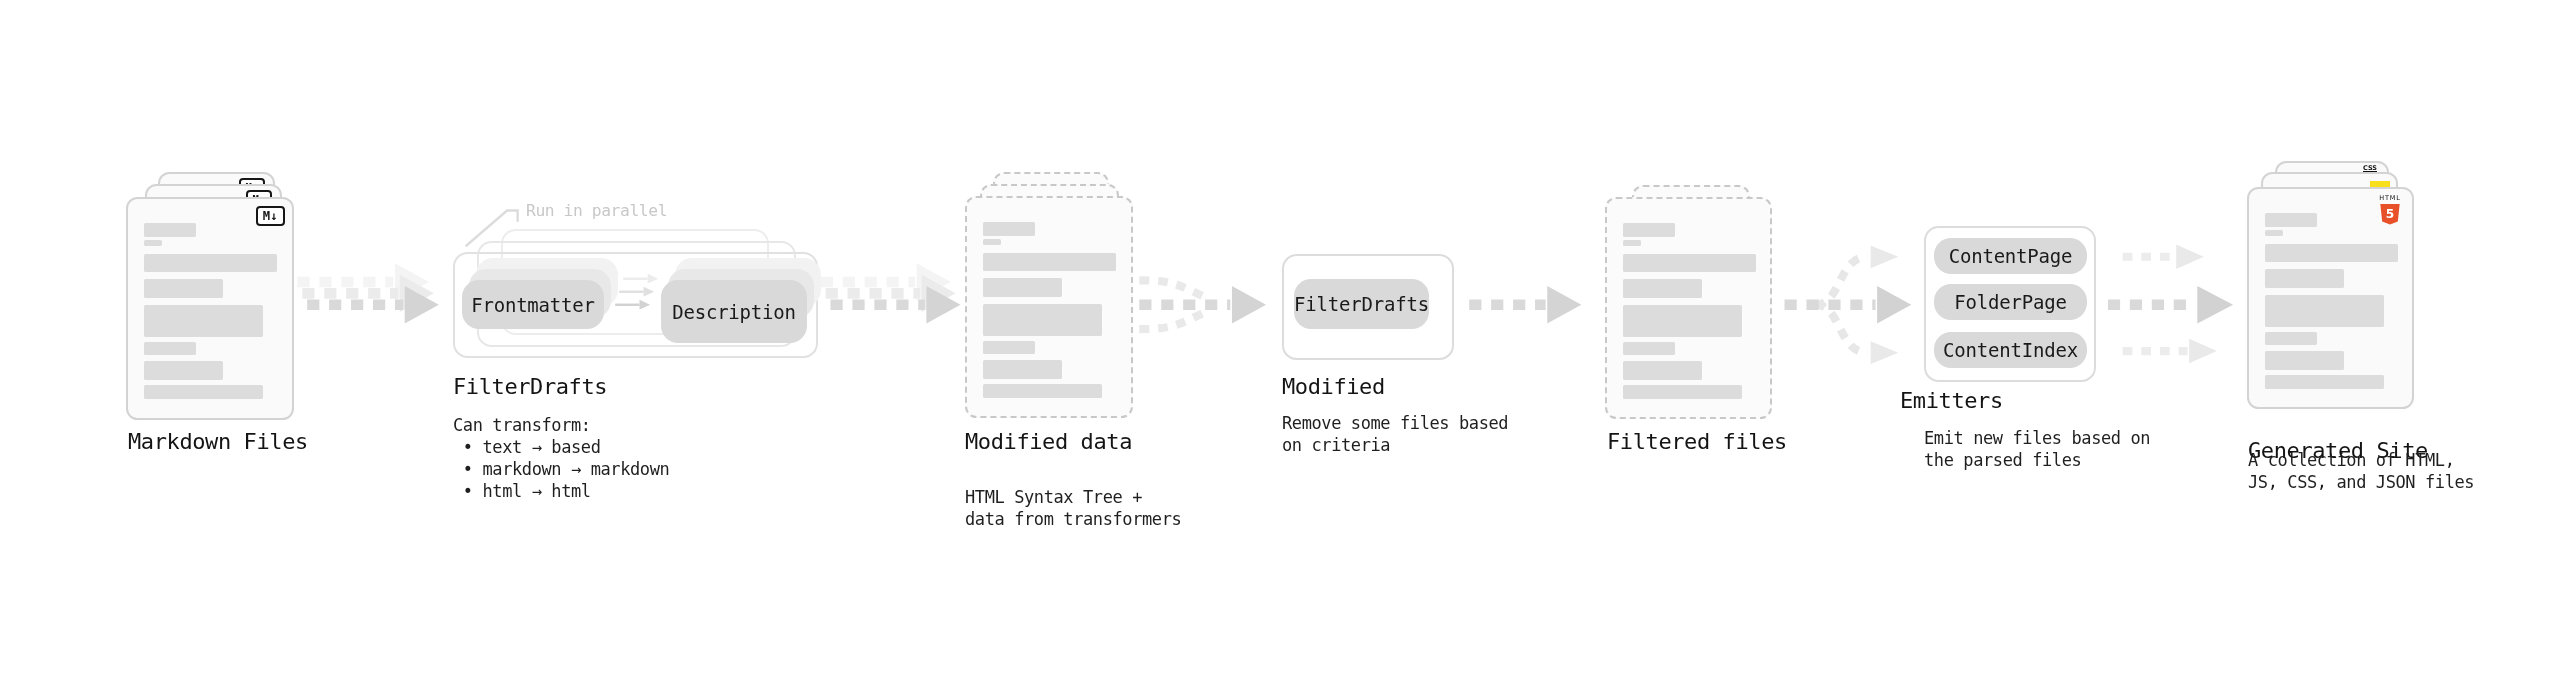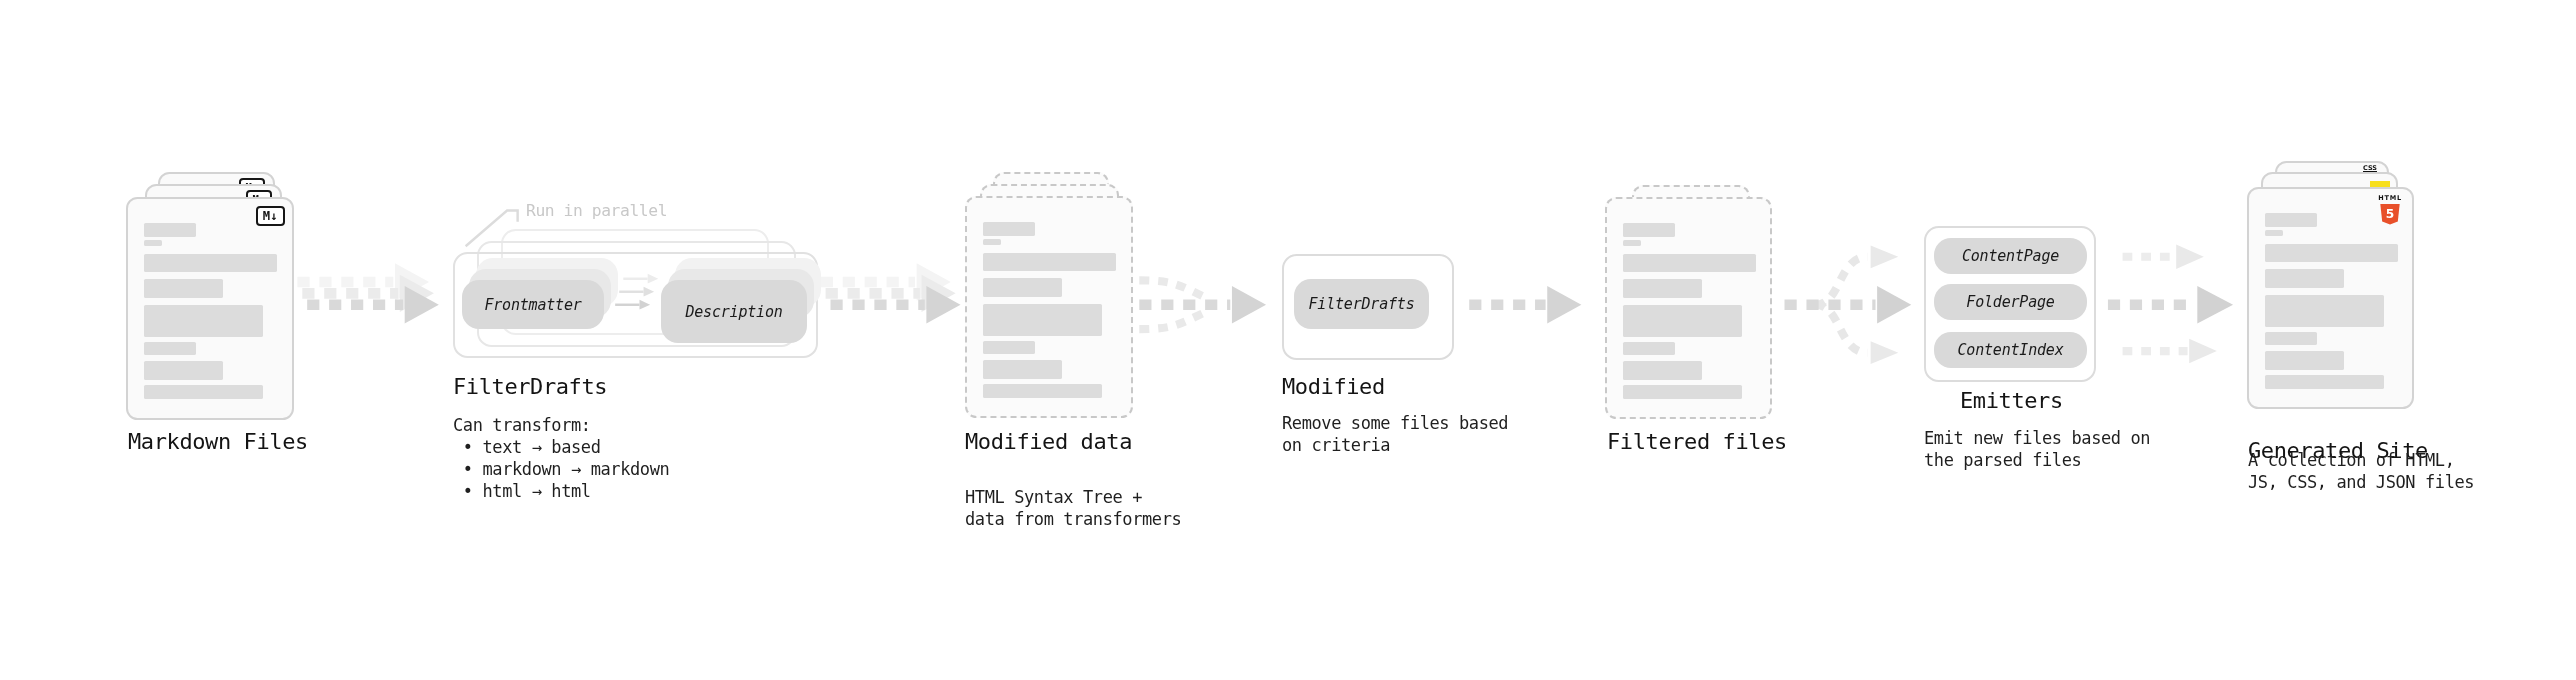--- a/index.html
+++ b/index.html
@@ -26,38 +26,38 @@
   .skel .b8{left:16.3px;top:186px;width:119px;height:14px;}
 
   
   .obox{position:absolute;border:2.4px solid #e1e1e1;border-radius:14.6px;box-sizing:border-box;background:transparent;}
   .obox.l2{border-color:#e7e7e7;}
   .obox.l3{border-color:#ededed;}
   .obox.solidbg{background:#ffffff;border-color:#dcdcdc;}
 
   
   .pill{position:absolute;display:flex;align-items:center;justify-content:center;
-        background:#d9d9d9;border-radius:17px;font-size:15px;color:#1a1a1a;letter-spacing:-0.2px;white-space:nowrap;font-style:italic;}
+        background:#d9d9d9;border-radius:17px;font-size:19px;color:#1a1a1a;letter-spacing:-0.2px;white-space:nowrap;}
   .pill.g2{background:#e8e8e8;}
   .pill.g3{background:#f2f2f2;}
 
   
   .stage-label{position:absolute;font-size:22px;color:#141414;letter-spacing:-0.4px;white-space:nowrap;}
   .stage-desc{position:absolute;font-size:17px;line-height:22px;color:#1f1f1f;letter-spacing:-0.4px;white-space:pre-wrap;}
   .annotation{position:absolute;font-size:16.3px;color:#c8c8c8;letter-spacing:-0.4px;white-space:nowrap;}
 
   
   .mdicon{position:absolute;background:#fff;border:2.4px solid #161616;border-radius:4.1px;
           display:flex;align-items:center;justify-content:center;font-weight:700;color:#161616;box-sizing:border-box;}
   .mdicon.front{width:29px;height:19.5px;font-size:12.2px;right:7.3px;top:7.3px;}
   .mdicon.small{width:26px;height:17px;font-size:10.6px;right:8.1px;top:4.1px;border-width:2px;}
 
   .htmlicon{position:absolute;right:9.8px;top:5.7px;width:24.4px;text-align:center;
             font-family:"DejaVu Sans","Liberation Sans",sans-serif;}
-  .htmlicon .t{font-size:6.5px;font-weight:700;color:#111;letter-spacing:0.8px;line-height:7.3px;}
+  .htmlicon .t{font-size:6.5px;font-weight:400;color:#111;letter-spacing:0.8px;line-height:7.3px;}
   .htmlicon .shield{width:19.5px;height:21px;margin:1.6px auto 0;background:#e8502a;
             clip-path:polygon(0 0,100% 0,90% 85%,50% 100%,10% 85%);
             display:flex;align-items:center;justify-content:center;color:#fff;font-weight:700;font-size:12.2px;}
 
   .jsicon{position:absolute;right:6.5px;top:7.3px;width:19.5px;height:13px;background:#f7df1e;}
 
   .cssicon{position:absolute;right:6.5px;top:2.4px;width:21px;text-align:center;
            font-family:"DejaVu Sans","Liberation Sans",sans-serif;}
   .cssicon .t{font-size:6.5px;font-weight:700;color:#111;line-height:7.3px;text-decoration:underline;}
   .cssicon .bar{width:14.6px;height:3.3px;background:#2965f1;margin:0.8px auto 0;border-radius:0.8px;}
@@ -225,21 +225,21 @@
       </div>
     </div>
     <div class="stage-label" style="left:1607px;top:429px">Filtered files</div>
   </div>
 
   <div>
     <div class="obox solidbg" style="left:1924px;top:226px;width:172px;height:156px"></div>
     <div class="pill" style="left:1934px;top:238px;width:153px;height:36px">ContentPage</div>
     <div class="pill" style="left:1934px;top:284px;width:153px;height:36px">FolderPage</div>
     <div class="pill" style="left:1934px;top:332px;width:153px;height:36px">ContentIndex</div>
-    <div class="stage-label" style="left:1960px;top:388px">Emitters</div>
+    <div class="stage-label" style="left:1900px;top:388px">Emitters</div>
     <div class="stage-desc" style="left:1924px;top:427px">Emit new files based on
 the parsed files</div>
   </div>
 
   <div>
     <div class="card" style="left:2275px;top:161px;width:114px;height:223px">
       <div class="cssicon">
         <div class="t">CSS</div>
         <div class="bar"></div>
       </div>

